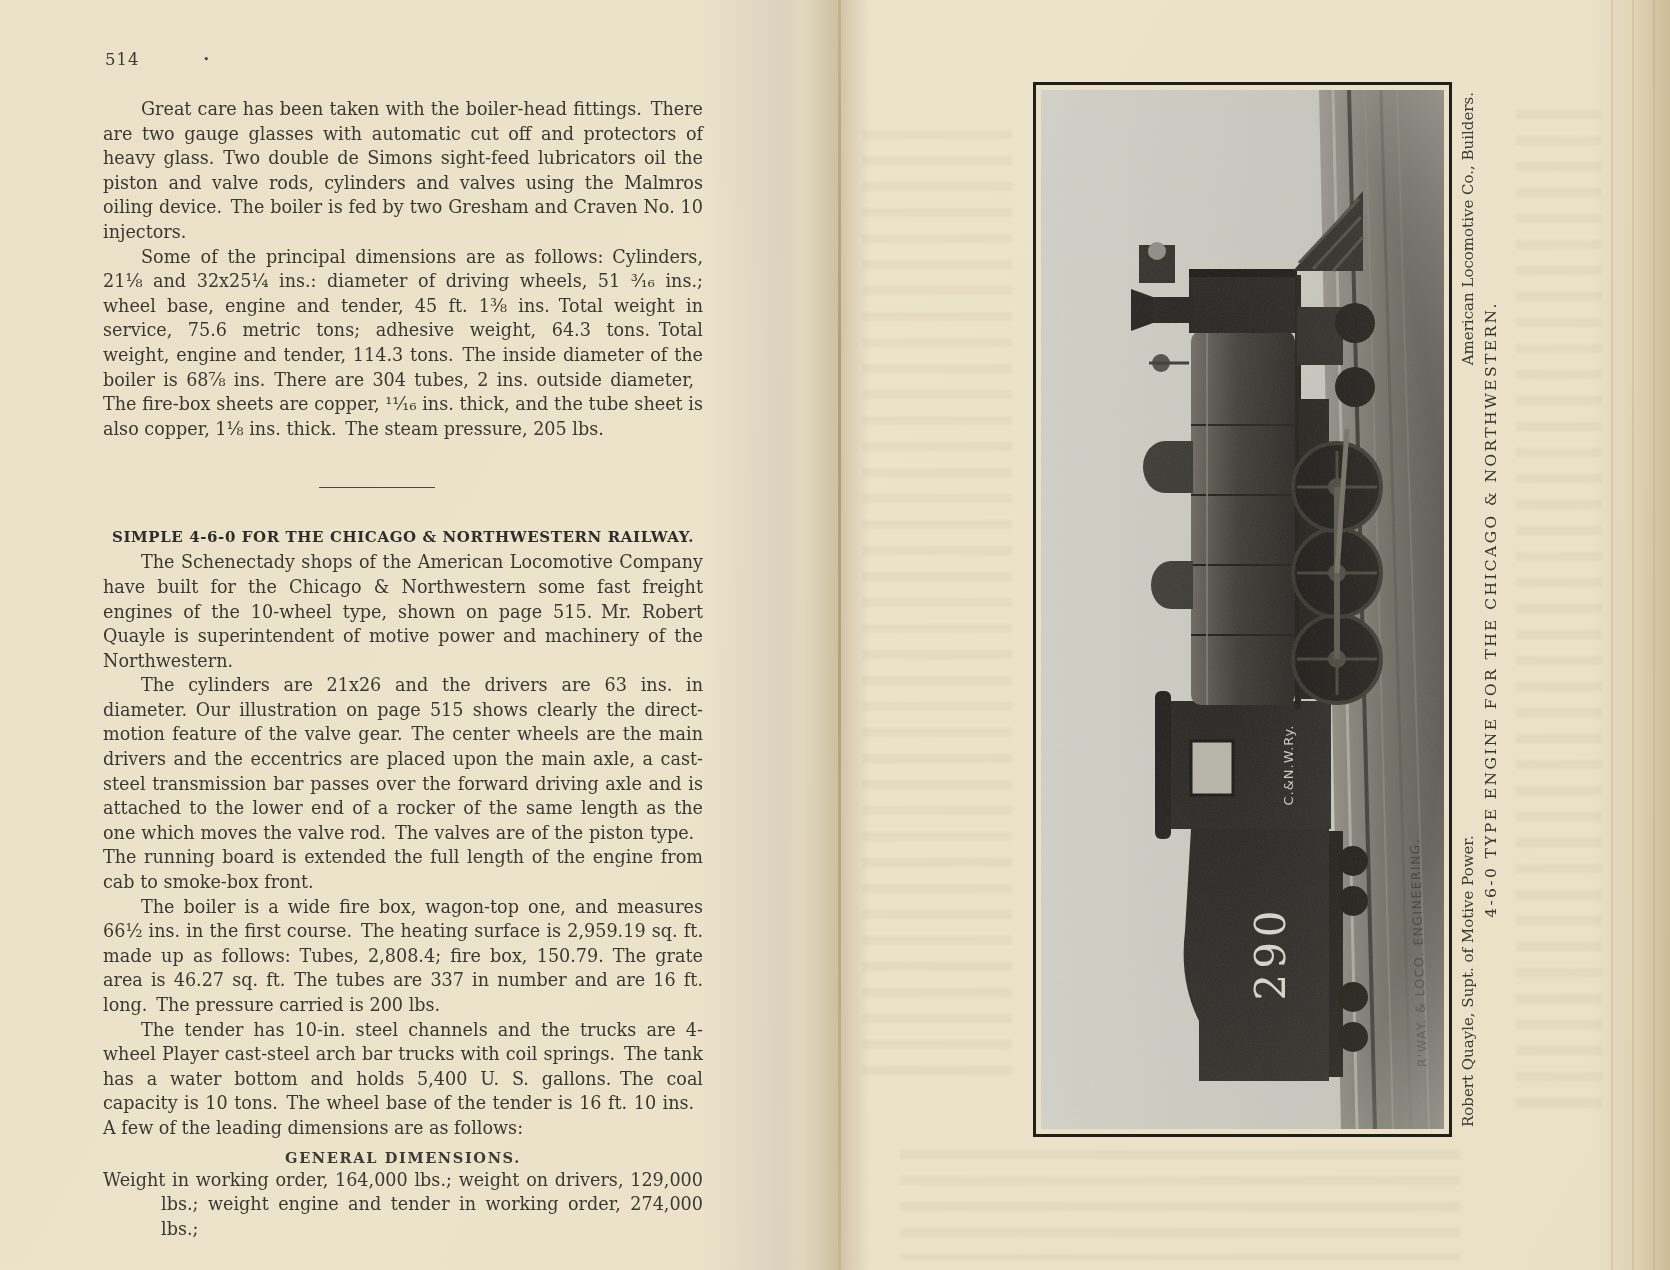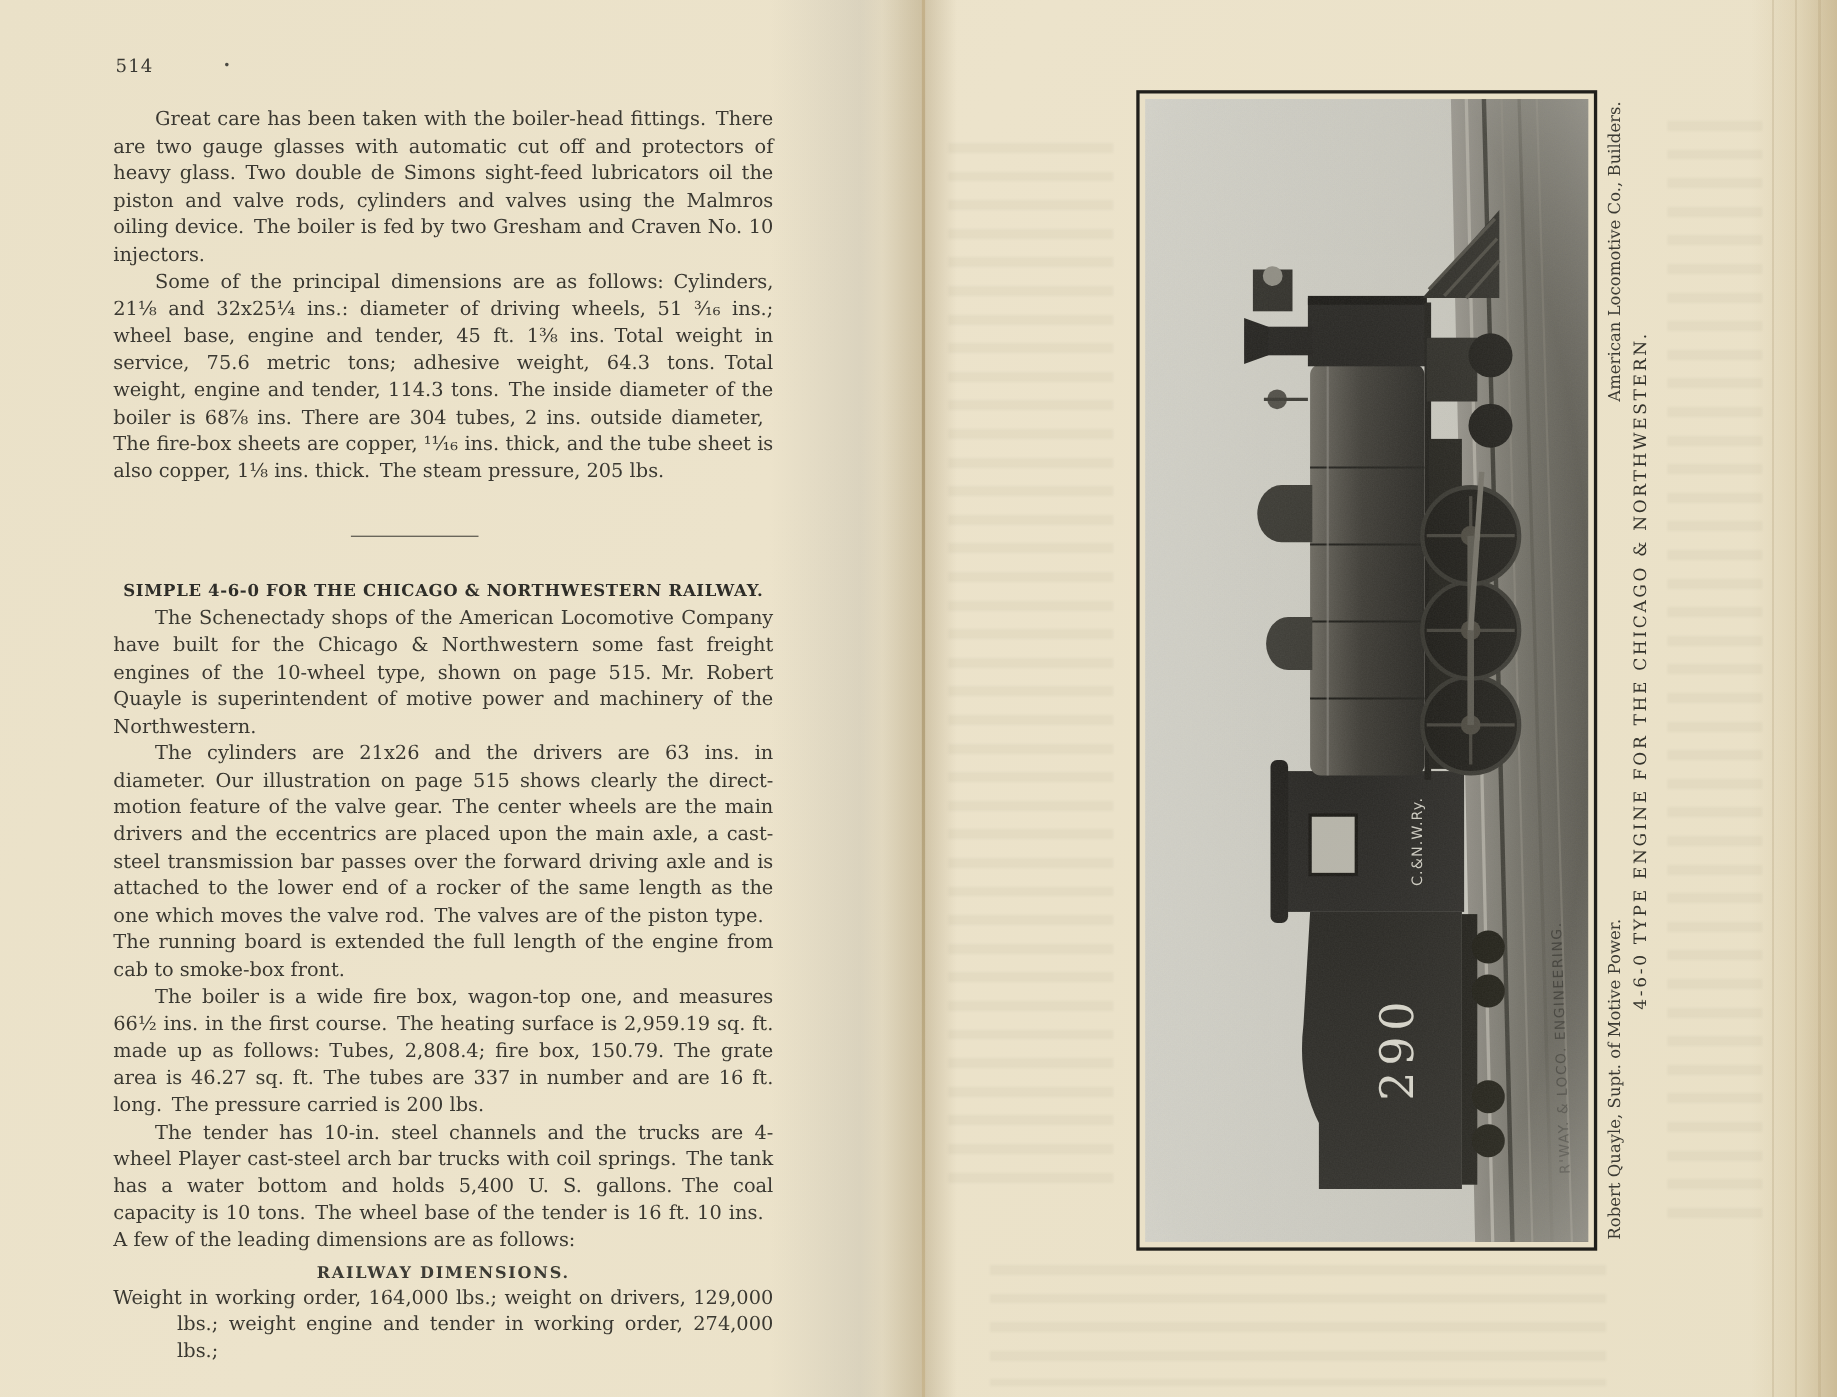--- a/index.html
+++ b/index.html
@@ -59,21 +59,21 @@
     </div>
     <div class="bodytext">
       <p class="first">Great care has been taken with the boiler-head fittings. There are two gauge glasses with automatic cut off and protectors of heavy glass. Two double de Simons sight-feed lubricators oil the piston and valve rods, cylinders and valves using the Malmros oiling device. The boiler is fed by two Gresham and Craven No. 10 injectors.</p>
       <p>Some of the principal dimensions are as follows: Cylinders, 21⅛ and 32x25¼ ins.: diameter of driving wheels, 51 ³⁄₁₆ ins.; wheel base, engine and tender, 45 ft. 1⅜ ins. Total weight in service, 75.6 metric tons; adhesive weight, 64.3 tons. Total weight, engine and tender, 114.3 tons. The inside diameter of the boiler is 68⅞ ins. There are 304 tubes, 2 ins. outside diameter, The fire-box sheets are copper, ¹¹⁄₁₆ ins. thick, and the tube sheet is also copper, 1⅛ ins. thick. The steam pressure, 205 lbs.</p>
       <hr class="divider">
       <h2 class="sec-head">SIMPLE 4-6-0 FOR THE CHICAGO &amp; NORTHWESTERN RAILWAY.</h2>
       <p>The Schenectady shops of the American Locomotive Company have built for the Chicago &amp; Northwestern some fast freight engines of the 10-wheel type, shown on page 515. Mr. Robert Quayle is superintendent of motive power and machinery of the Northwestern.</p>
       <p>The cylinders are 21x26 and the drivers are 63 ins. in diameter. Our illustration on page 515 shows clearly the direct-motion feature of the valve gear. The center wheels are the main drivers and the eccentrics are placed upon the main axle, a cast-steel transmission bar passes over the forward driving axle and is attached to the lower end of a rocker of the same length as the one which moves the valve rod. The valves are of the piston type. The running board is extended the full length of the engine from cab to smoke-box front.</p>
       <p>The boiler is a wide fire box, wagon-top one, and measures 66½ ins. in the first course. The heating surface is 2,959.19 sq. ft. made up as follows: Tubes, 2,808.4; fire box, 150.79. The grate area is 46.27 sq. ft. The tubes are 337 in number and are 16 ft. long. The pressure carried is 200 lbs.</p>
       <p>The tender has 10-in. steel channels and the trucks are 4-wheel Player cast-steel arch bar trucks with coil springs. The tank has a water bottom and holds 5,400 U. S. gallons. The coal capacity is 10 tons. The wheel base of the tender is 16 ft. 10 ins. A few of the leading dimensions are as follows:</p>
-      <h3 class="sub-head">RAILWAY DIMENSIONS.</h3>
+      <h3 class="sub-head">GENERAL DIMENSIONS.</h3>
       <p class="dim-par">Weight in working order, 164,000 lbs.; weight on drivers, 129,000 lbs.; weight engine and tender in working order, 274,000 lbs.;</p>
     </div>
   </div>
 
   <div class="photo-frame">
     <div class="photo-rot">
       <svg width="1039" height="403" viewBox="0 0 1039 403" preserveAspectRatio="none">
         <defs>
           <linearGradient id="gSky" x1="0" y1="0" x2="0" y2="1">
             <stop offset="0" stop-color="#d2d1c8"></stop>

